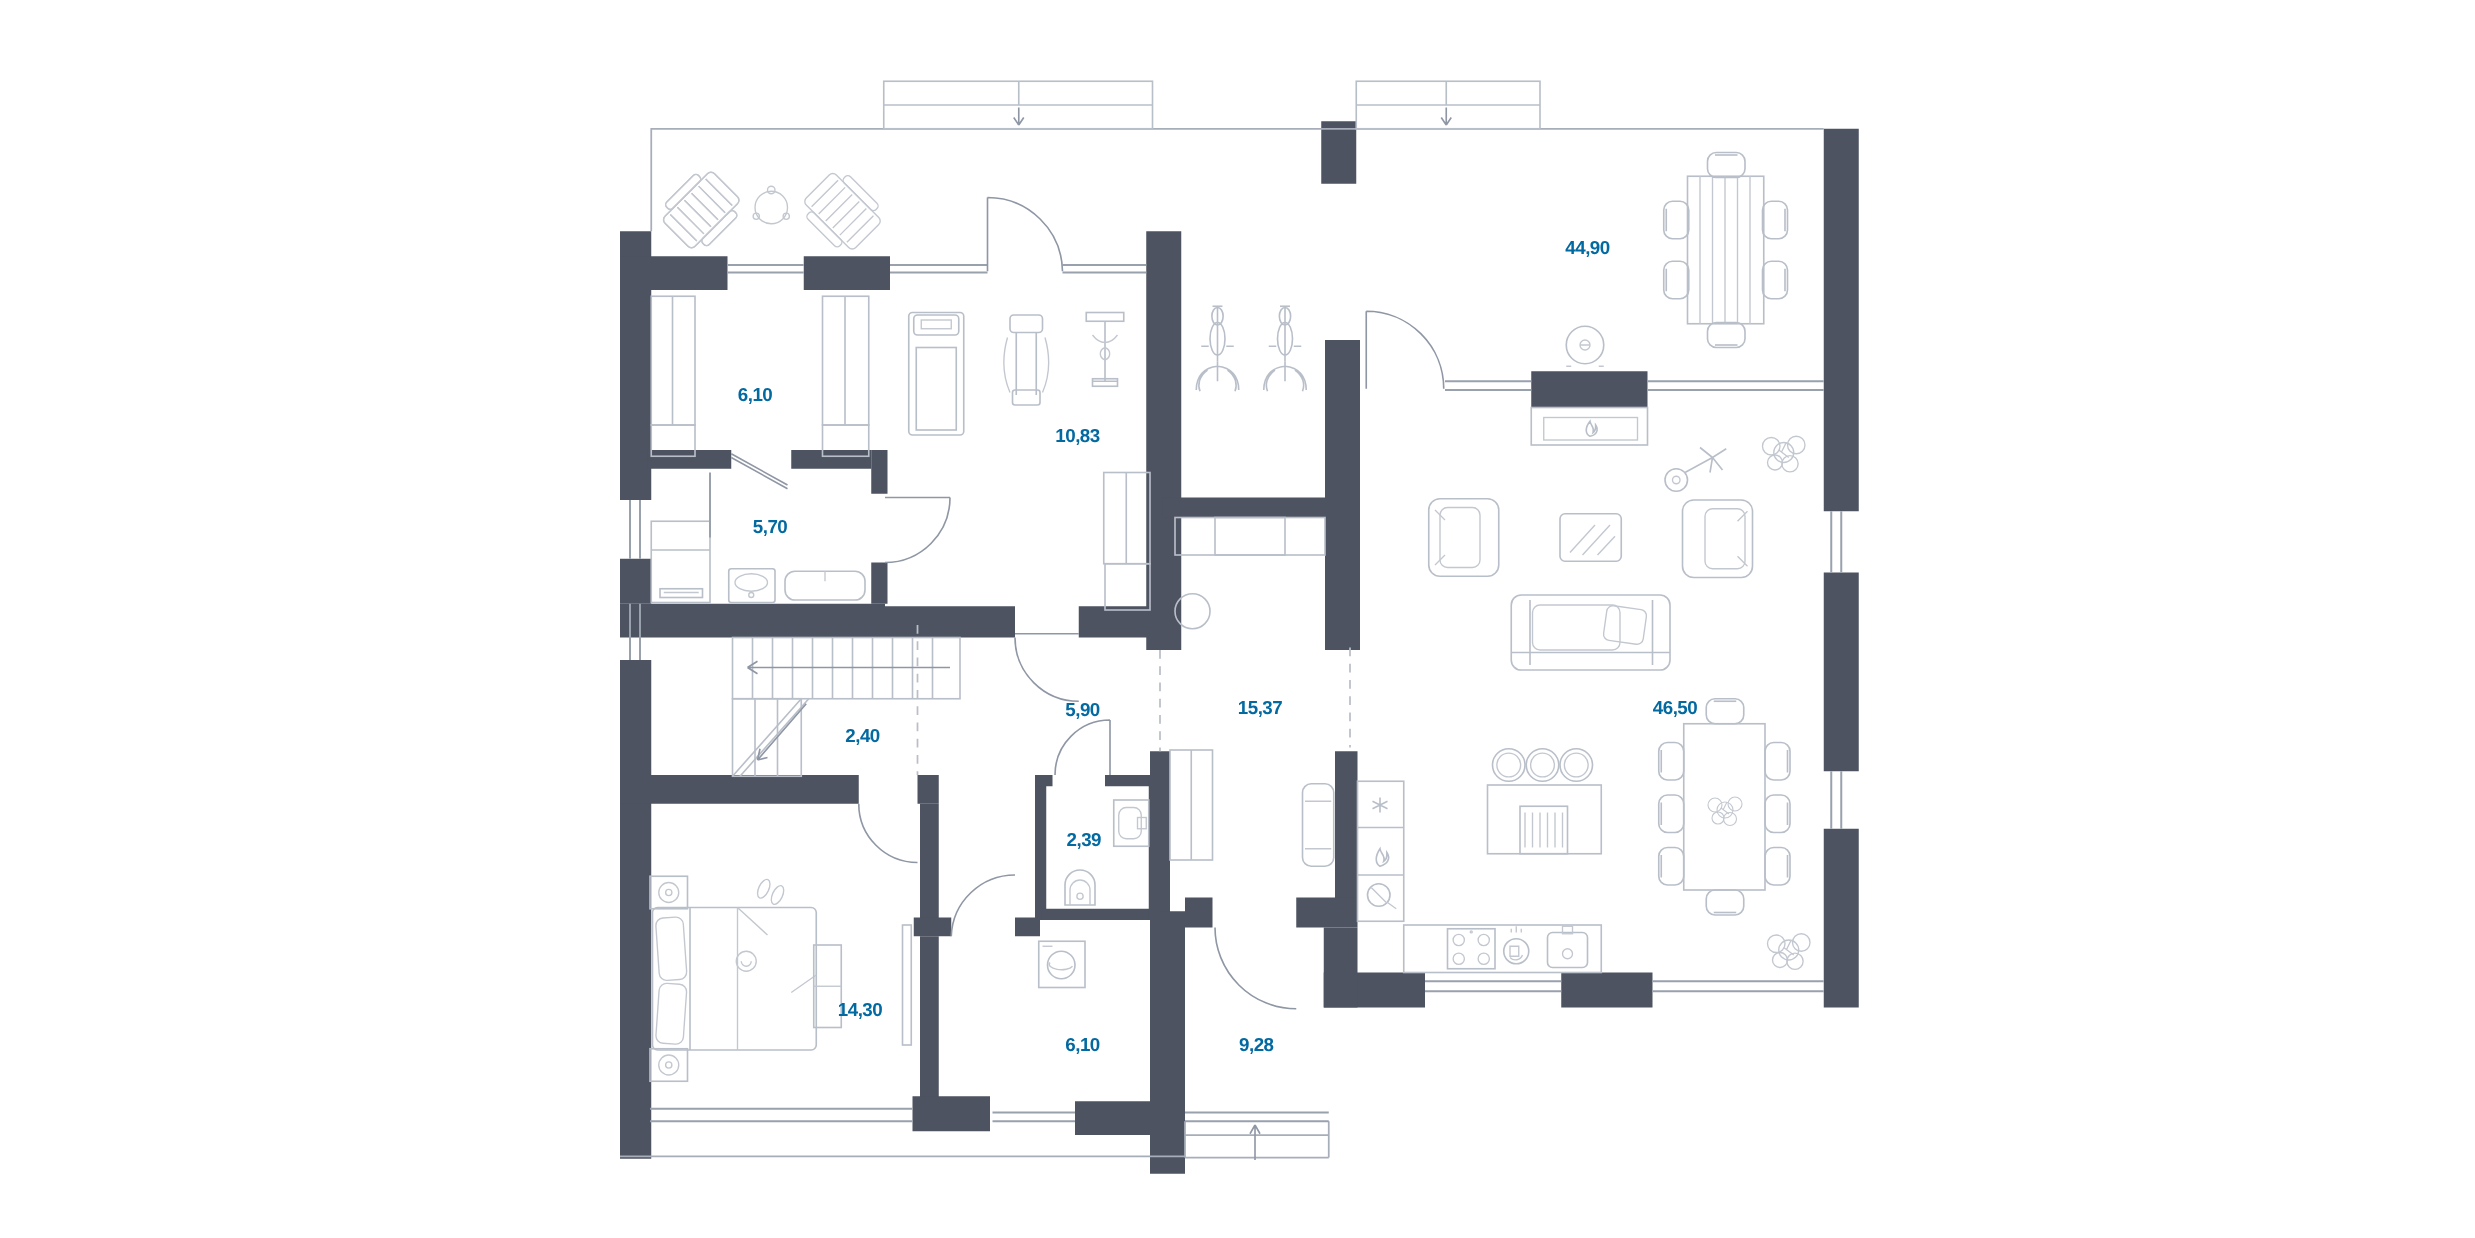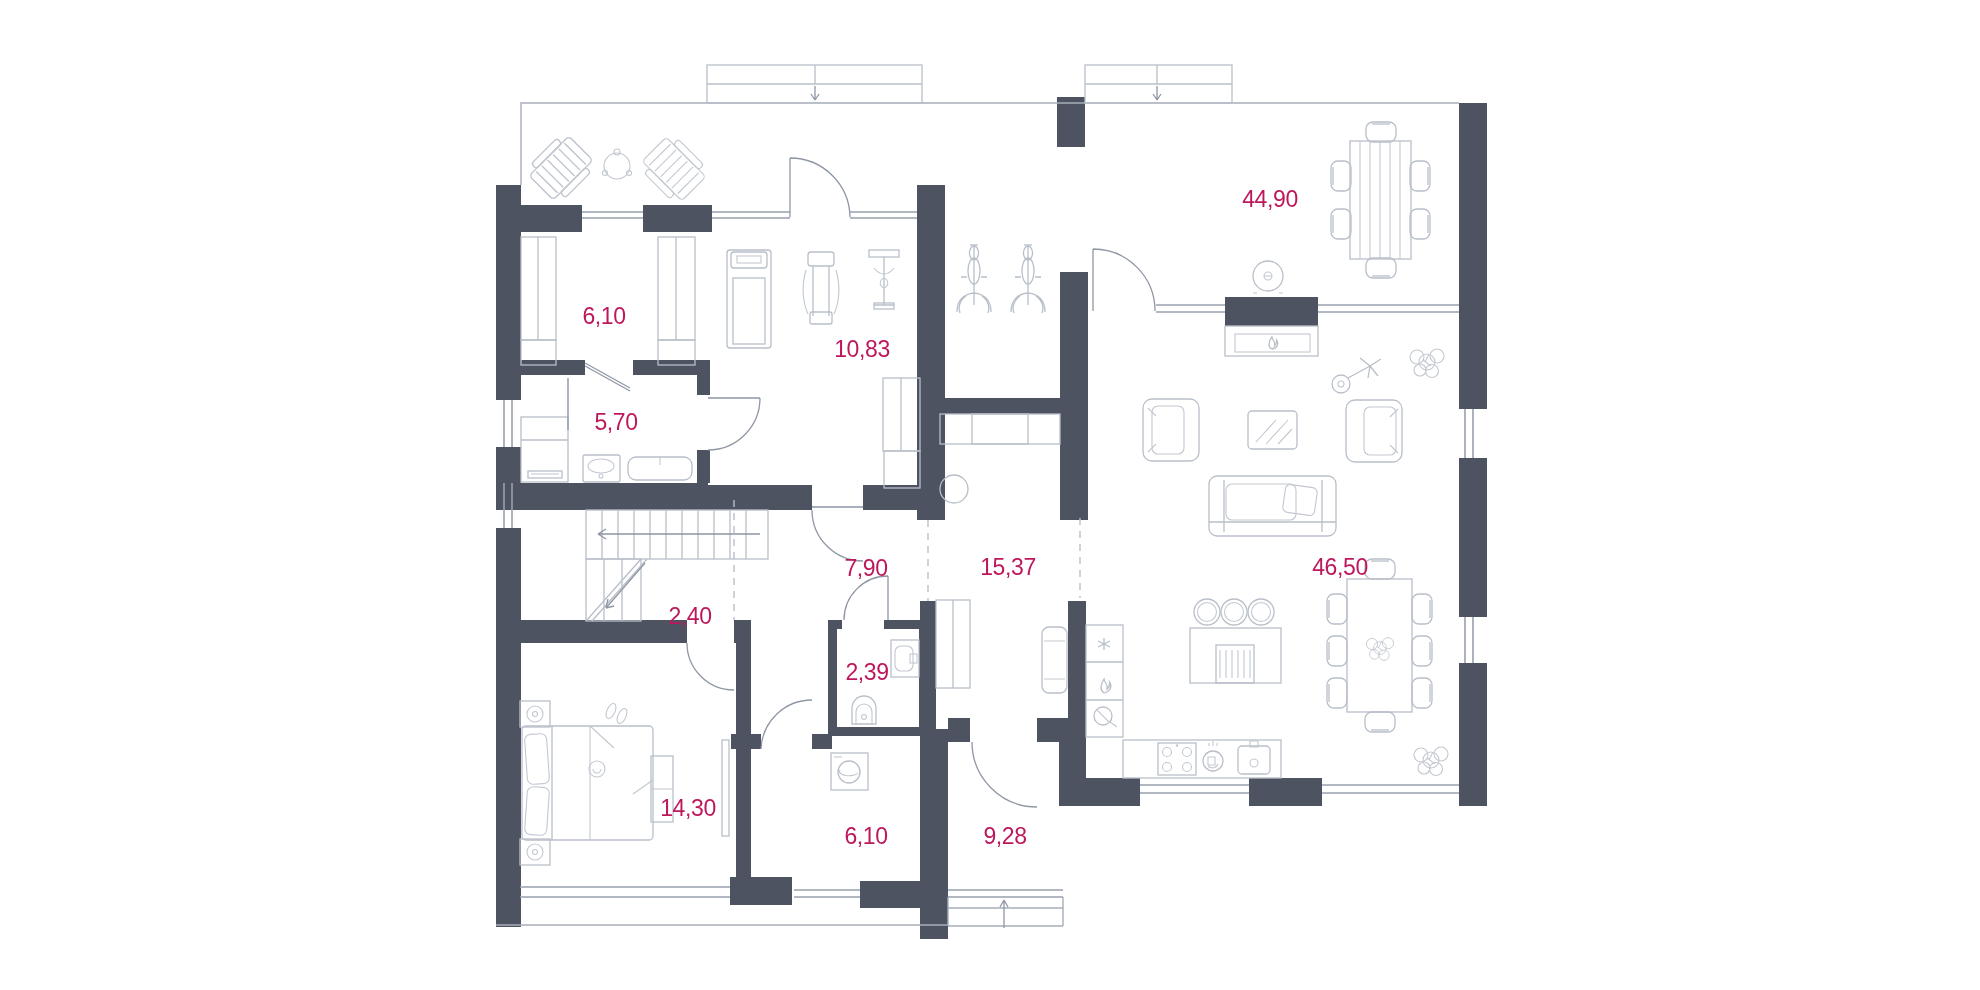--- a/index.html
+++ b/index.html
@@ -9,21 +9,21 @@
   svg{position:absolute;left:0;top:0;}
   .wall{fill:#4d5360;stroke:none;}
   .thin{stroke:#a7adb9;stroke-width:1.4;fill:none;}
   .win{stroke:#99a1ad;stroke-width:1.6;fill:none;}
   .door{stroke:#8f97a5;stroke-width:1.3;fill:none;}
   .dash{stroke:#b9bfc9;stroke-width:1.4;fill:none;stroke-dasharray:7 6;}
   .f{stroke:#b9bfc9;stroke-width:1.3;fill:none;}
   .f2{stroke:#c3c8d0;stroke-width:1.1;fill:none;}
   .ffill{fill:#ffffff;stroke:#b9bfc9;stroke-width:1.3;}
   .room-label{position:absolute;transform:translate(-50%,-50%);
-      color:#be185d;font-size:23px;font-weight:400;letter-spacing:-0.4px;
+      color:#0369a1;font-size:15px;font-weight:700;letter-spacing:-0.4px;
       white-space:nowrap;z-index:5;}
 </style>
 </head>
 <body>
 
 <div id="plan">
 <svg width="1980" height="990" viewBox="0 0 1980 990">
   <defs>
     <pattern id="hatchH" width="8" height="9" patternUnits="userSpaceOnUse">
       <path d="M0,4.5 H8" stroke="#c3c8d0" stroke-width="1"></path>
@@ -398,22 +398,22 @@
     </g>
     <rect class="f" x="651" y="756" width="22" height="66"></rect>
     <path class="f2" d="M651,789 h22"></path>
     <rect class="ffill" x="722" y="740" width="7" height="96"></rect>
   </g>
 </svg>
 
 <div class="room-label" style="left:604px;top:316px">6,10</div>
 <div class="room-label" style="left:616px;top:422px">5,70</div>
 <div class="room-label" style="left:862px;top:349px">10,83</div>
-<div class="room-label" style="left:690px;top:616px">2,40</div>
-<div class="room-label" style="left:866px;top:568px">7,90</div>
+<div class="room-label" style="left:690px;top:589px">2,40</div>
+<div class="room-label" style="left:866px;top:568px">5,90</div>
 <div class="room-label" style="left:1008px;top:567px">15,37</div>
 <div class="room-label" style="left:1270px;top:199px">44,90</div>
 <div class="room-label" style="left:1340px;top:567px">46,50</div>
 <div class="room-label" style="left:867px;top:672px">2,39</div>
 <div class="room-label" style="left:866px;top:836px">6,10</div>
 <div class="room-label" style="left:1005px;top:836px">9,28</div>
 <div class="room-label" style="left:688px;top:808px">14,30</div>
 </div>
 
 </body></html>

